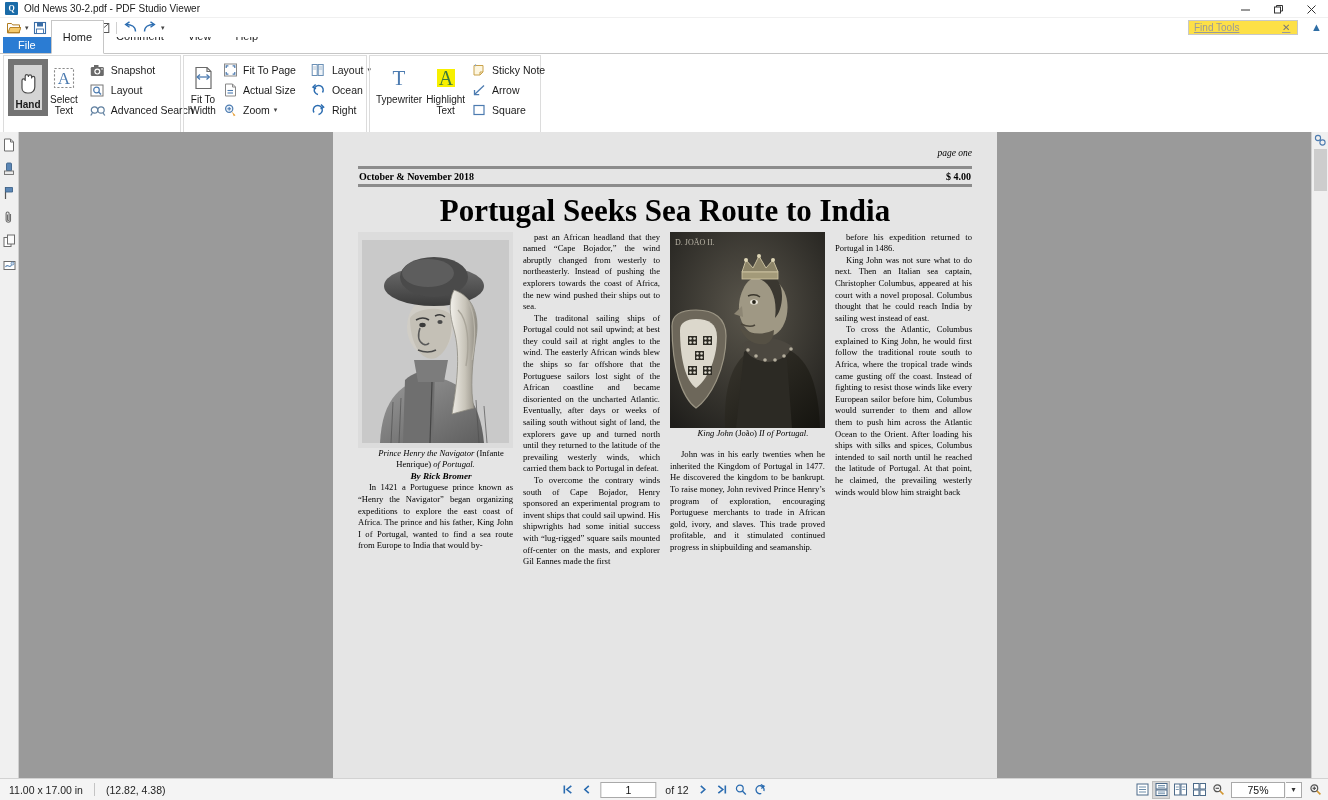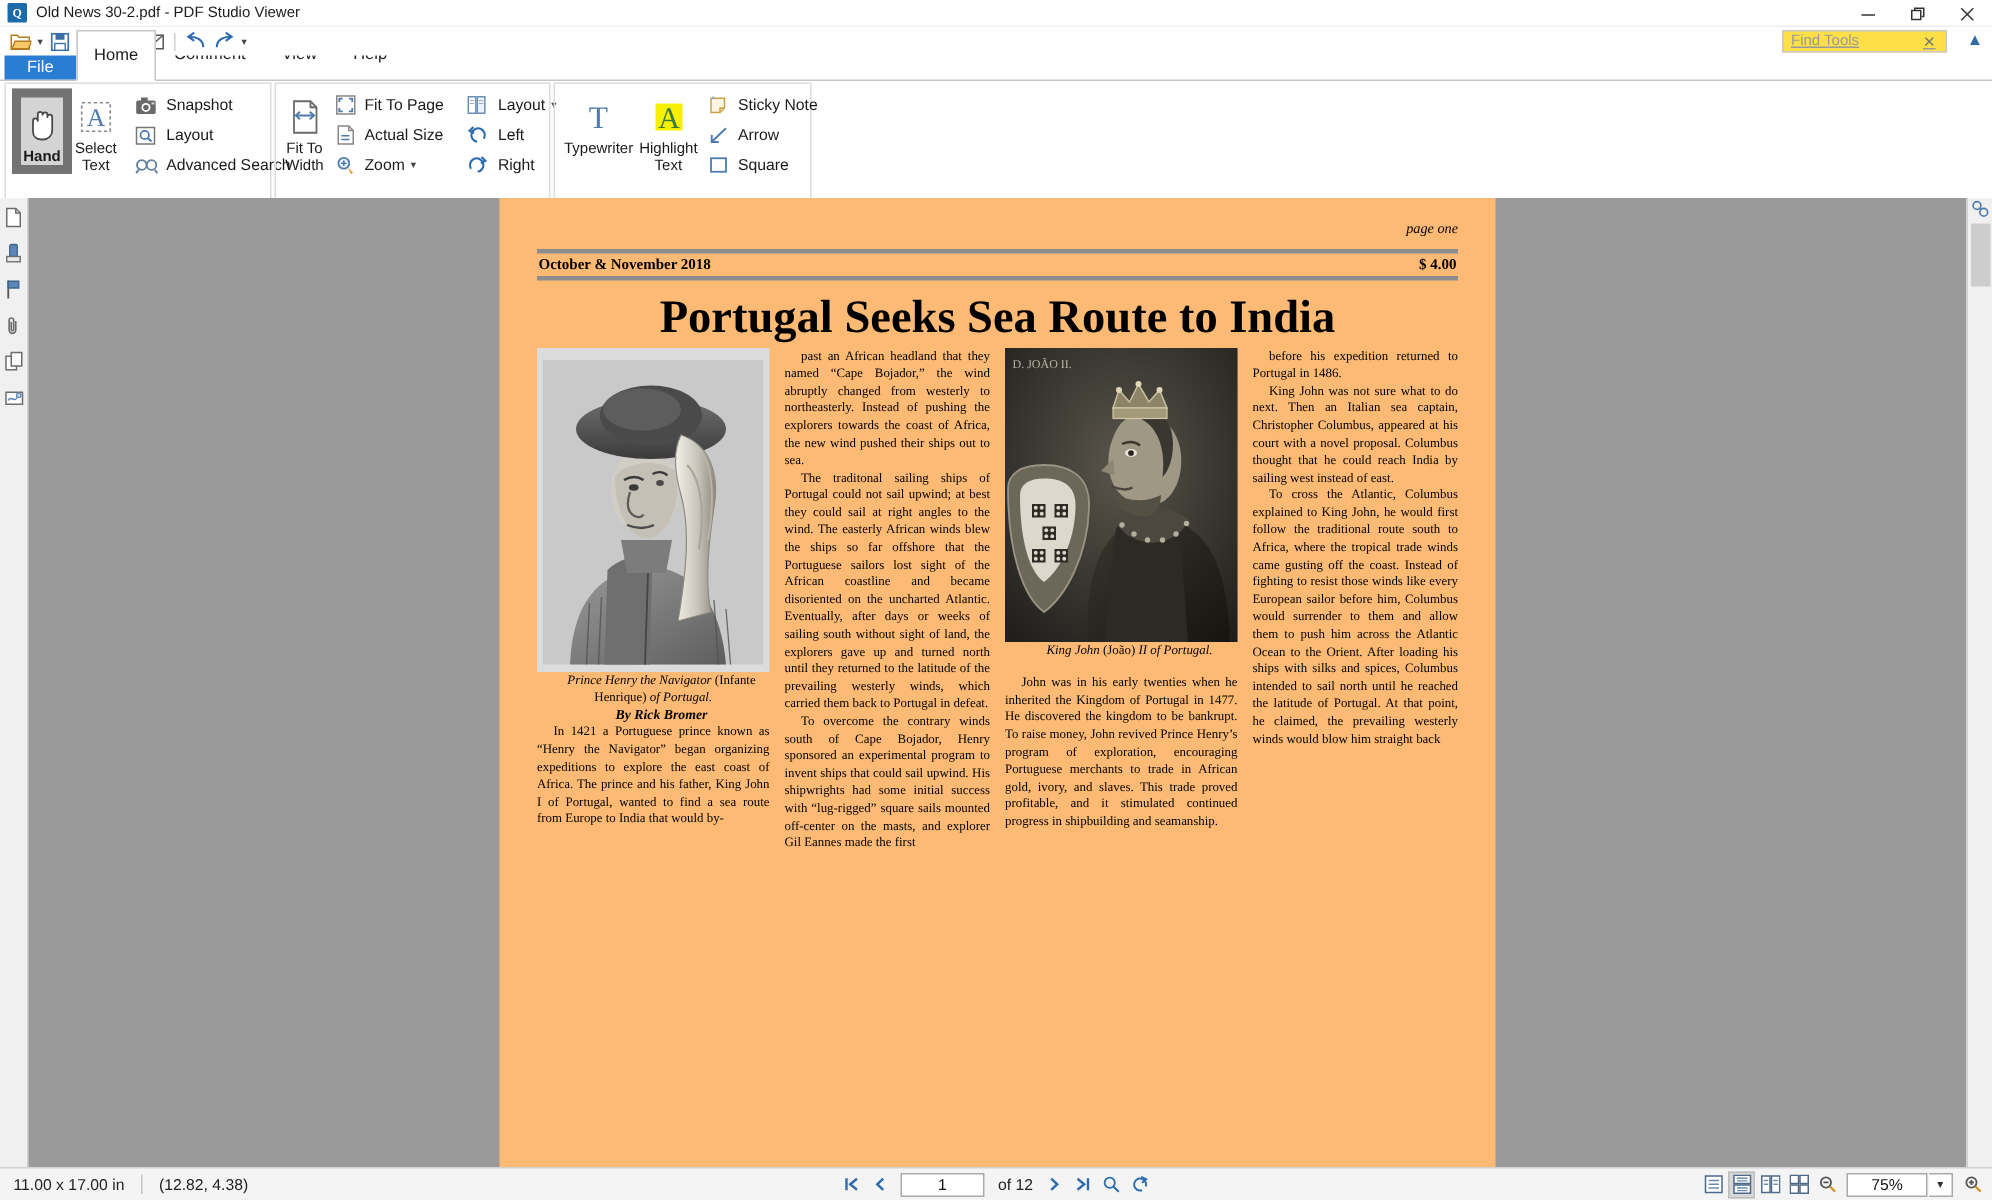--- a/index.html
+++ b/index.html
@@ -160,21 +160,21 @@
   .vs-thumb {
     position: absolute; top: 17px; left: 2px; width: 13px; height: 42px;
     background: #cdcdcd; cursor: pointer;
   }
   .vs-clip-icon {
     position: absolute; top: 1px; left: 2px; width: 13px; height: 13px;
   }
 
   
   .page {
-    width: 664px; background: #fdba74; height: 100%;
+    width: 664px; background: #e5e5e5; height: 100%;
     padding: 16px 25px 0 25px;
     position: relative;
     font-family: "Liberation Serif", serif;
     color: #000;
   }
   .page-one {
     text-align: right; font-style: italic; font-size: 9.5px; color: #000;
     margin-bottom: 4px; font-family: "Liberation Serif", serif;
   }
   .masthead {
@@ -502,21 +502,21 @@
           <span class="slabel">Layout</span>
           <span class="scaret">▾</span>
         </div>
         <div class="smbtn">
           <span class="sicon">
             <svg width="15" height="14" viewBox="0 0 15 14">
               <path d="M11.5 9.5 A4.5 4.5 0 1 0 7 11.5" fill="none" stroke="#2b6cb0" stroke-width="1.4"></path>
               <polyline points="4.6,1.6 2,4.2 5,5.8" fill="none" stroke="#2b6cb0" stroke-width="1.4"></polyline>
             </svg>
           </span>
-          <span class="slabel">Left</span>
+          <span class="slabel">Ocean</span>
         </div>
         <div class="smbtn">
           <span class="sicon">
             <svg width="15" height="14" viewBox="0 0 15 14">
               <path d="M3 9.5 A4.5 4.5 0 1 1 7.5 11.5" fill="none" stroke="#2b6cb0" stroke-width="1.4"></path>
               <polyline points="10,1.6 12.6,4.2 9.6,5.8" fill="none" stroke="#2b6cb0" stroke-width="1.4"></polyline>
             </svg>
           </span>
           <span class="slabel">Right</span>
         </div>

